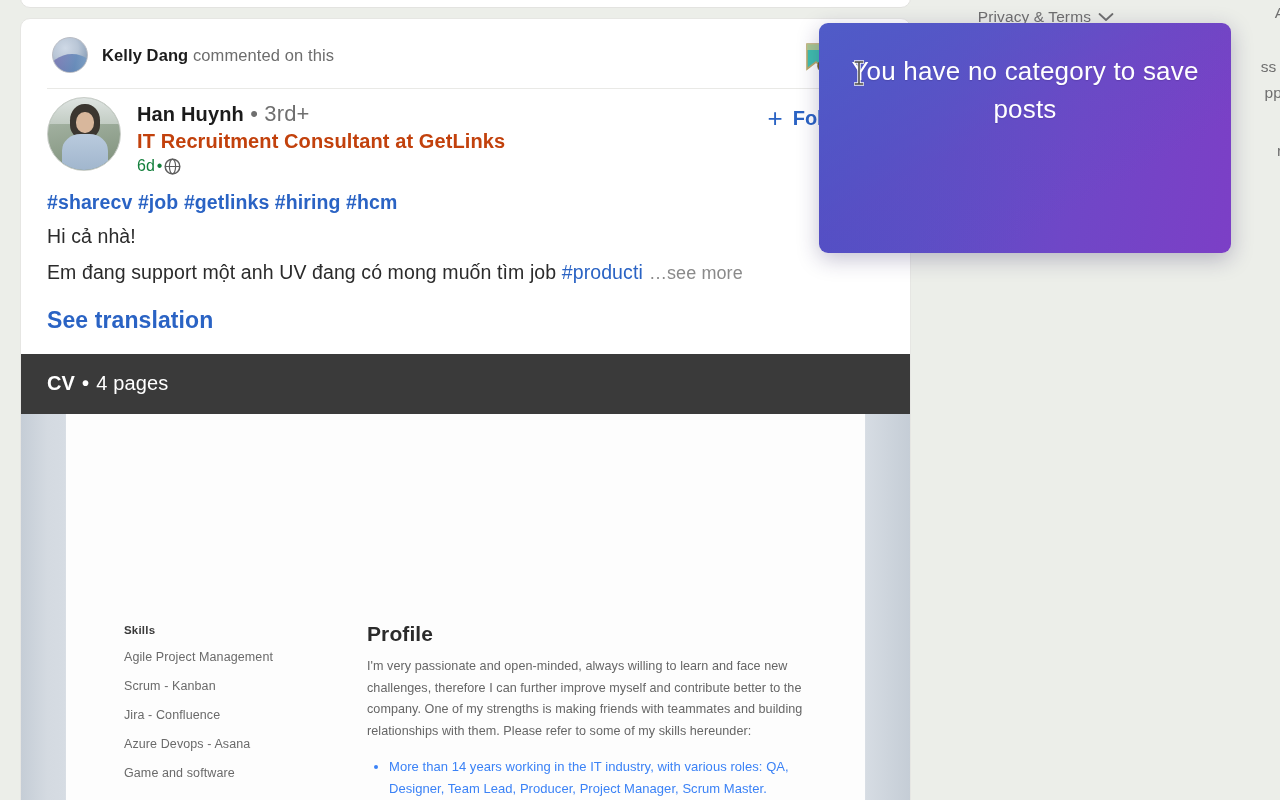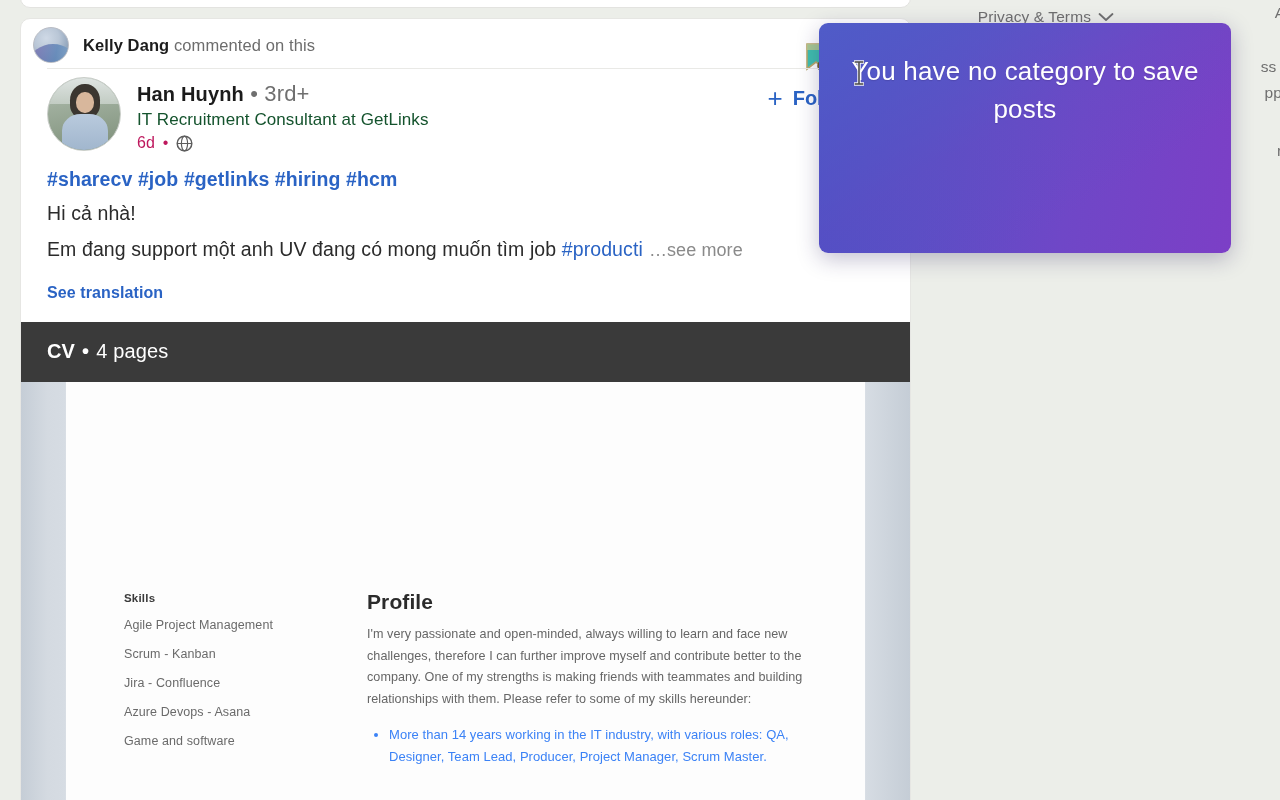--- a/index.html
+++ b/index.html
@@ -35,22 +35,22 @@
     background: #ffffff;
     border: 1px solid #e6e6e3;
     border-radius: 10px;
     overflow: hidden;
   }
 
   
   .context-row {
     position: relative;
     display: flex; align-items: center;
-    padding: 14px 16px 12px 12px;
-    height: 50px;
+    padding: 14px 16px 12px 31px;
+    height: 70px;
   }
   .context-avatar {
     width: 36px; height: 36px; border-radius: 50%;
     flex: 0 0 36px;
     background:
       radial-gradient(circle at 36% 30%, #cfd9e6 0%, #b9c6d6 40%, #8fa3bb 72%, #6d7f9b 100%);
     border: 1px solid #b9bcc4;
     position: relative; overflow: hidden;
   }
   .context-avatar::after{
@@ -109,26 +109,26 @@
     background:linear-gradient(180deg,#dfe4e2 0%, #c2ccc3 100%);
   }
   .author-info { margin-left: 16px; padding-top: 4px; min-width:0; }
   .author-name {
     font-size: 20px; color: #1b1b1b; font-weight: 600;
     letter-spacing: .15px; line-height: 1.15;
     white-space: nowrap;
   }
   .author-name .degree { color: #6f6f6f; font-weight: 400; font-size: 22px; }
   .author-headline {
-    font-size: 17px; color: #14532d; margin-top: 4px;
-    letter-spacing: .1px; white-space: nowrap;
+    font-size: 20px; color: #c2410c; margin-top: 4px;
+    letter-spacing: .1px; white-space: nowrap; font-weight: bold;
   }
   .author-meta {
-    font-size: 16px; color: #be185d; margin-top: 4px;
-    display: flex; align-items: center; gap: 8px;
+    font-size: 16px; color: #15803d; margin-top: 4px;
+    display: flex; align-items: center; gap: 2px;
   }
   .globe-icon { display:inline-block; width:17px; height:17px; }
 
   .follow-btn {
     position: absolute; right: 54px; top: 16px;
     display: flex; align-items: center; gap: 10px;
     color: #2a63c4; font-size: 20px; font-weight: 600;
     background: none; border: none; cursor: pointer;
     white-space: nowrap;
     font-family: "Liberation Sans", sans-serif;
@@ -139,21 +139,21 @@
   .post-body { padding: 16px 26px 0 26px; }
   .hashline { font-size: 19.5px; color: #2a63c4; font-weight: 600; letter-spacing:.1px; }
   .post-line {
     font-size: 19.5px; color: #2b2b2b; margin-top: 9px;
     letter-spacing: .1px; line-height: 1.35;
   }
   .post-line .tag { color:#2a63c4; font-weight:400;margin-top:44px; }
   .see-more { color: #8a8a8a; font-size: 18px; margin-left: 6px; cursor: pointer; }
   .see-translation {
     display:inline-block; margin-top: 22px; margin-bottom: 16px;
-    color:#2a63c4; font-size:16px; font-weight:600; cursor:pointer;
+    color:#2a63c4; font-size:23px; font-weight:600; cursor:pointer;
     letter-spacing:.1px;
   }
 
   
   .doc-wrap { position: relative; margin-top: 4px; }
   .doc-header {
     height: 60px; background: #3a3a3a;
     display: flex; align-items: center;
     padding-left: 26px;
     color: #ffffff; font-size: 20px; letter-spacing:.15px;

